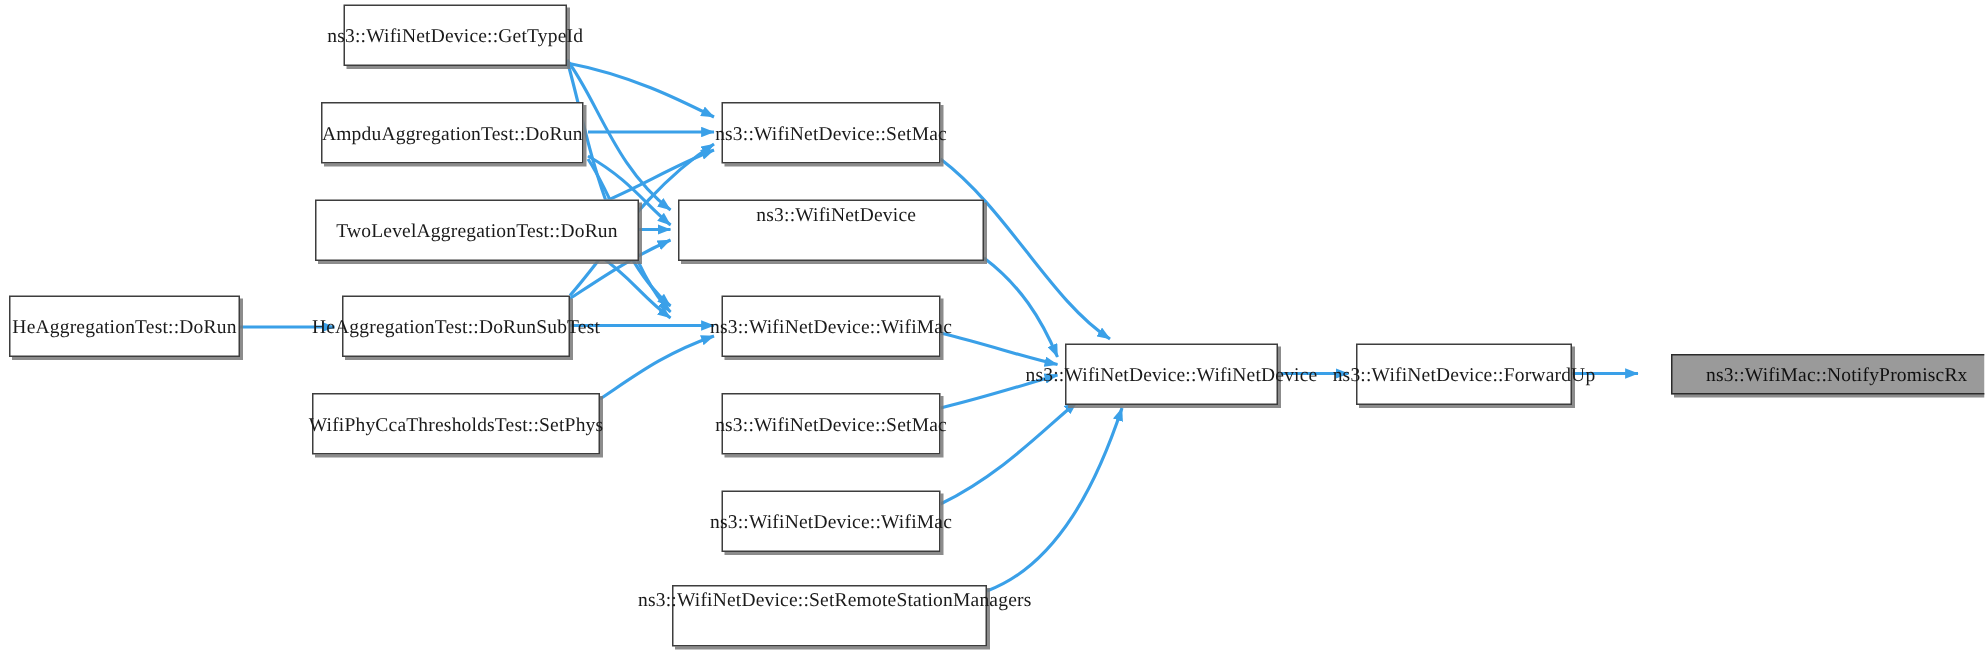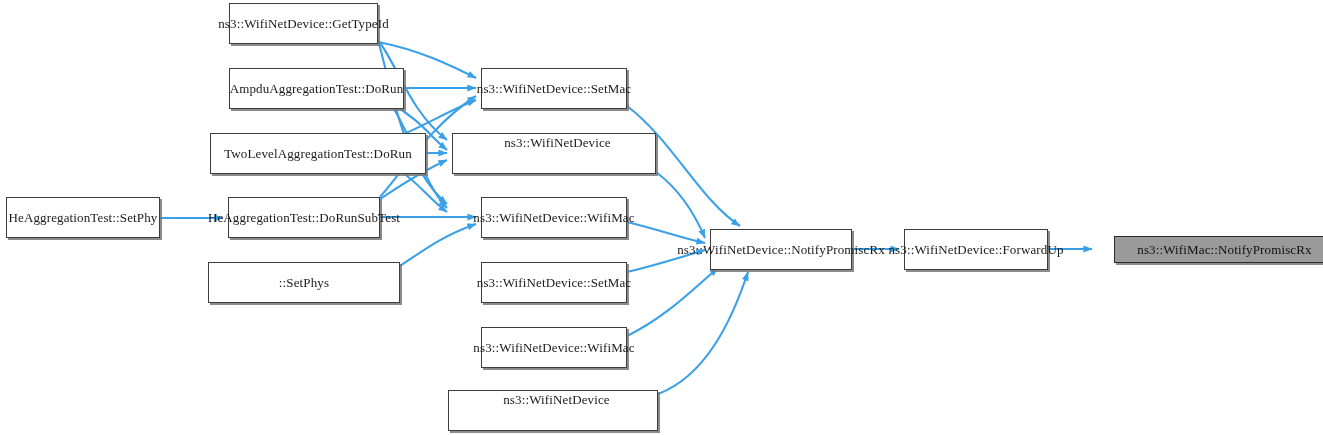--- a/index.html
+++ b/index.html
@@ -82,37 +82,38 @@
         <path d="M852,249 L899,249" fill="none" stroke="#3aa0e8" stroke-width="2.1" marker-end="url(#arrowhead)"></path>
         <path d="M1048,249 L1092,249" fill="none" stroke="#3aa0e8" stroke-width="2.1" marker-end="url(#arrowhead)"></path>
       </g>
   </svg>
 
   <div id="nodes-layer">
       <div class="node center" title="ns3::WifiNetDevice::GetTypeId" style="left: 229px; top: 3px; width: 149px; height: 41px;">
         <span class="node-line">ns3::WifiNetDevice</span>
         <span class="node-line">::GetTypeId</span>
       </div>
-      <div class="node center" title="AmpduAggregationTest::DoRun" style="left: 229px; top: 68px; width: 175px; height: 41px;">
+      <div class="node center" title="AmpduAggregationTest::DoRun" style="left: 214px; top: 68px; width: 175px; height: 41px;">
         <span class="node-line">AmpduAggregationTest</span>
         <span class="node-line">::DoRun</span>
       </div>
       <div class="node center" title="TwoLevelAggregationTest::DoRun" style="left: 210px; top: 133px; width: 216px; height: 41px;">
         <span class="node-line">TwoLevelAggregationTest</span>
         <span class="node-line">::DoRun</span>
       </div>
       <div class="node center" title="HeAggregationTest::DoRun" style="left: 6px; top: 197px; width: 154px; height: 41px;">
         <span class="node-line">HeAggregationTest::</span>
-        <span class="node-line">SetPhy</span>
+        <span class="node-line">DoRun</span>
       </div>
       <div class="node center" title="HeAggregationTest::DoRunSubTest" style="left: 228px; top: 197px; width: 152px; height: 41px;">
         <span class="node-line">HeAggregationTest::</span>
         <span class="node-line">DoRunSubTest</span>
       </div>
       <div class="node center" title="WifiPhyCcaThresholdsTest::DoSetup" style="left: 208px; top: 262px; width: 192px; height: 41px;">
+        <span class="node-line">WifiPhyCcaThresholdsTest</span>
         <span class="node-line">::SetPhys</span>
       </div>
       <div class="node center" title="ns3::WifiNetDevice::SetMac" style="left: 481px; top: 68px; width: 146px; height: 41px;">
         <span class="node-line">ns3::WifiNetDevice</span>
         <span class="node-line">::SetMac</span>
       </div>
       <div class="node left" title="ns3::WifiNetDevice::SetRemoteStationManager" style="left: 452px; top: 133px; width: 204px; height: 41px;">
         <span class="node-line">ns3::WifiNetDevice</span>
       </div>
       <div class="node center" title="ns3::WifiNetDevice::SetPhy" style="left: 481px; top: 197px; width: 146px; height: 41px;">
@@ -122,24 +123,25 @@
       <div class="node center" title="ns3::WifiNetDevice::SetNode" style="left: 481px; top: 262px; width: 146px; height: 41px;">
         <span class="node-line">ns3::WifiNetDevice</span>
         <span class="node-line">::SetMac</span>
       </div>
       <div class="node center" title="ns3::WifiNetDevice::SetPhys" style="left: 481px; top: 327px; width: 146px; height: 41px;">
         <span class="node-line">ns3::WifiNetDevice</span>
         <span class="node-line">::WifiMac</span>
       </div>
       <div class="node left" title="ns3::WifiNetDevice::SetRemoteStationManagers" style="left: 448px; top: 390px; width: 210px; height: 41px;">
         <span class="node-line">ns3::WifiNetDevice</span>
+        <span class="node-line">::SetRemoteStationManagers</span>
       </div>
       <div class="node center" title="ns3::WifiNetDevice::CompleteConfig" style="left: 710px; top: 229px; width: 142px; height: 41px;">
         <span class="node-line">ns3::WifiNetDevice</span>
-        <span class="node-line">::NotifyPromiscRx</span>
+        <span class="node-line">::WifiNetDevice</span>
       </div>
       <div class="node center" title="ns3::WifiNetDevice::ForwardUp" style="left: 904px; top: 229px; width: 144px; height: 41px;">
         <span class="node-line">ns3::WifiNetDevice</span>
         <span class="node-line">::ForwardUp</span>
       </div>
       <div class="node center single highlight" title="ns3::WifiMac::NotifyPromiscRx" style="left: 1114px; top: 236px; width: 221px; height: 27px;">
         <span class="node-line">ns3::WifiMac::NotifyPromiscRx</span>
       </div>
     </div>
 

